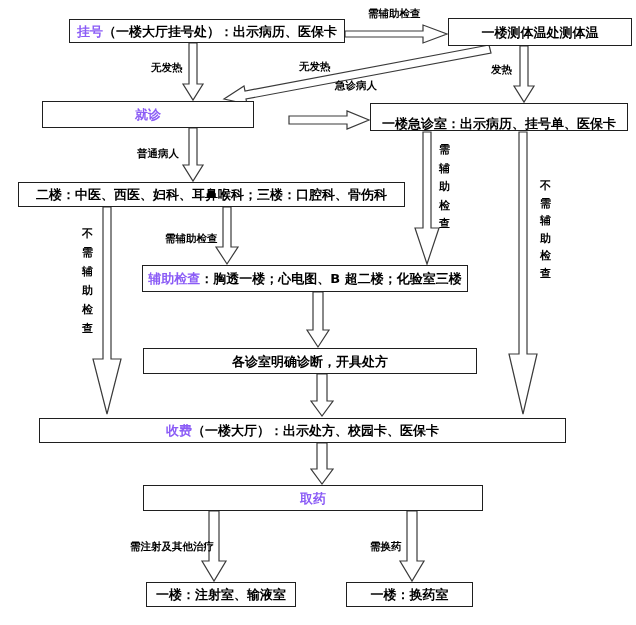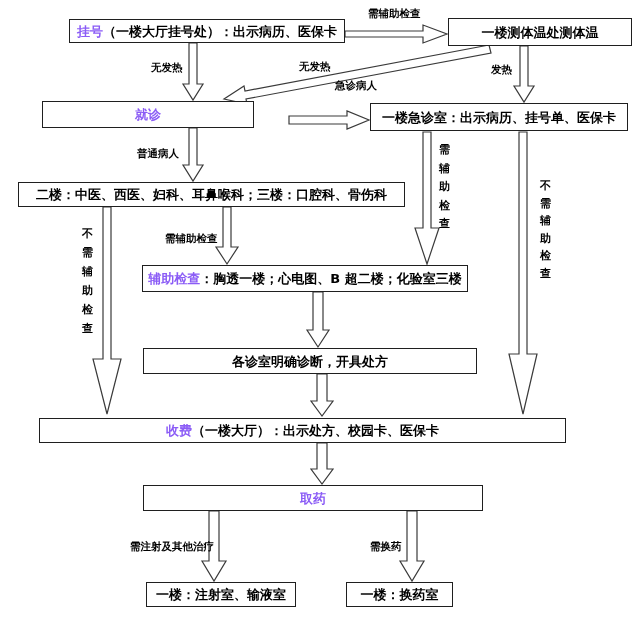--- a/index.html
+++ b/index.html
@@ -58,21 +58,21 @@
   </div>
 
   <div class="box" style="left:448px;top:18px;width:184px;height:28px;">
     <span>一楼测体温处测体温</span>
   </div>
 
   <div class="box" style="left:42px;top:101px;width:212px;height:27px;">
     <span class="red">就诊</span>
   </div>
 
-  <div class="box" style="left:370px;top:103px;width:258px;height:28px;">
+  <div class="box" style="left:370px;top:103px;width:258px;height:28px;align-items:flex-end;">
     <span>一楼急诊室：出示病历、挂号单、医保卡</span>
   </div>
 
   <div class="box" style="left:18px;top:182px;width:387px;height:25px;text-align:center;">
     <span>二楼：中医、西医、妇科、耳鼻喉科；三楼：口腔科、骨伤科</span>
   </div>
 
   <div class="box" style="left:142px;top:265px;width:326px;height:27px;text-align:center;">
     <span class="red">辅助检查</span>
       <span>：胸透一楼；心电图、B 超二楼；化验室三楼</span>
@@ -88,21 +88,21 @@
   </div>
 
   <div class="box" style="left:143px;top:485px;width:340px;height:26px;">
     <span class="red">取药</span>
   </div>
 
   <div class="box" style="left:146px;top:582px;width:150px;height:25px;">
     <span>一楼：注射室、输液室</span>
   </div>
 
-  <div class="box" style="left:346px;top:582px;width:107px;height:25px;">
+  <div class="box" style="left:346px;top:582px;width:127px;height:25px;">
     <span>一楼：换药室</span>
   </div>
 
   <div class="lbl" style="left:368px;top:8px;">需辅助检查</div>
   <div class="lbl" style="left:151px;top:62px;">无发热</div>
   <div class="lbl" style="left:299px;top:61px;">无发热</div>
   <div class="lbl" style="left:491px;top:64px;">发热</div>
   <div class="lbl" style="left:303px;top:80px;margin-left:32px;">急诊病人</div>
   <div class="lbl" style="left:137px;top:148px;">普通病人</div>
   <div class="lbl" style="left:165px;top:233px;">需辅助检查</div>

